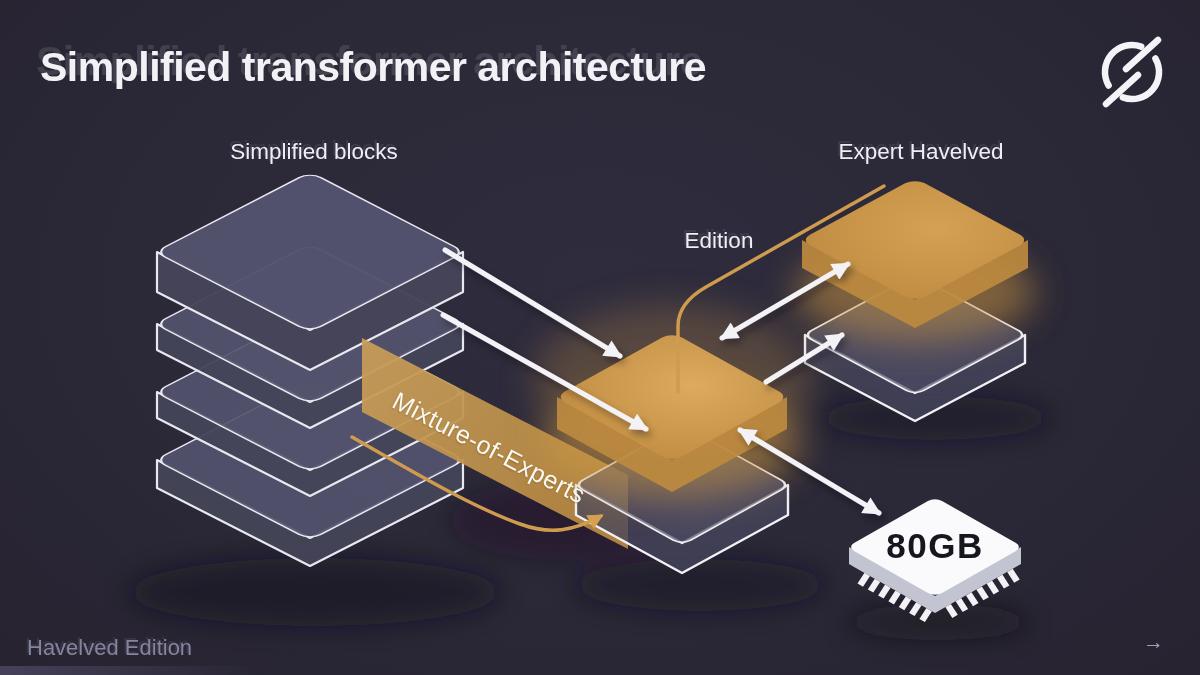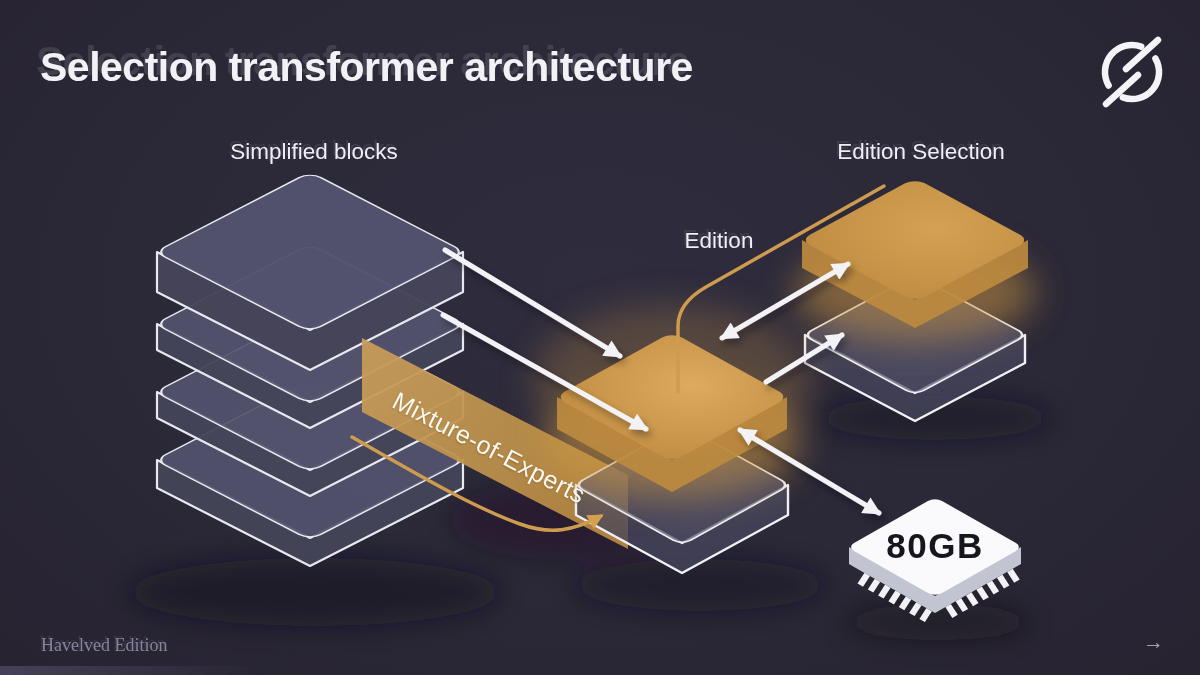--- a/index.html
+++ b/index.html
@@ -27,23 +27,22 @@
     display:flex;align-items:center;justify-content:center;
     font-size:25px;color:#fbf9f3;letter-spacing:.5px;
     text-shadow:0 1px 2px rgba(90,60,10,.35);
   }
   .chip-text{
     left:858px;top:521px;width:154px;height:50px;
     display:flex;align-items:center;justify-content:center;
     font-size:35px;font-weight:800;color:#16161f;letter-spacing:1.5px;
   }
   .edition{
-    left:41px;top:635px;font-size:18px;color:#8585a0;
+    left:27px;top:635px;font-size:22px;color:#8585a0;
     text-shadow:-2px -2px 0 rgba(200,200,220,.10);
-    font-family:Liberation Serif, serif;
   }
   .next-arrow{
     left:1143px;top:630px;font-size:21px;color:#a2a2b6;cursor:pointer;
   }
   .bottom-strip{
     left:0px;top:666px;width:262px;height:9px;
     background:linear-gradient(90deg, rgba(94,92,124,.55), rgba(94,92,124,0));
   }
 </style>
 </head>
@@ -171,24 +170,24 @@
 
   <svg class="abs" width="72" height="72" viewBox="0 0 72 72" style="left:1096px;top:36px;">
     <g stroke="#f4f4f8" stroke-width="6.5" stroke-linecap="round" fill="none">
       <path d="M59.4,22.5 A27,27 0 0 1 26.8,61.4"></path>
       <path d="M12.6,49.5 A27,27 0 0 1 45.2,10.6"></path>
       <path d="M62,4 L30,33"></path>
       <path d="M42,39 L10,68"></path>
     </g>
   </svg>
 
-  <div class="abs page-title">Selection transformer architecture</div>
+  <div class="abs page-title">Simplified transformer architecture</div>
   <div class="abs dlabel lbl-attention">Simplified blocks</div>
   <div class="abs dlabel lbl-expert">Edition</div>
-  <div class="abs dlabel lbl-expert-selection">Edition Selection</div>
+  <div class="abs dlabel lbl-expert-selection">Expert Havelved</div>
   <div class="abs moe-text">Mixture-of-Experts</div>
   <div class="abs chip-text">80GB</div>
 
   <div class="abs edition">Havelved Edition</div>
   <div class="abs next-arrow">→</div>
   <div class="abs bottom-strip"></div>
 
 </div>
 
 </body></html>

